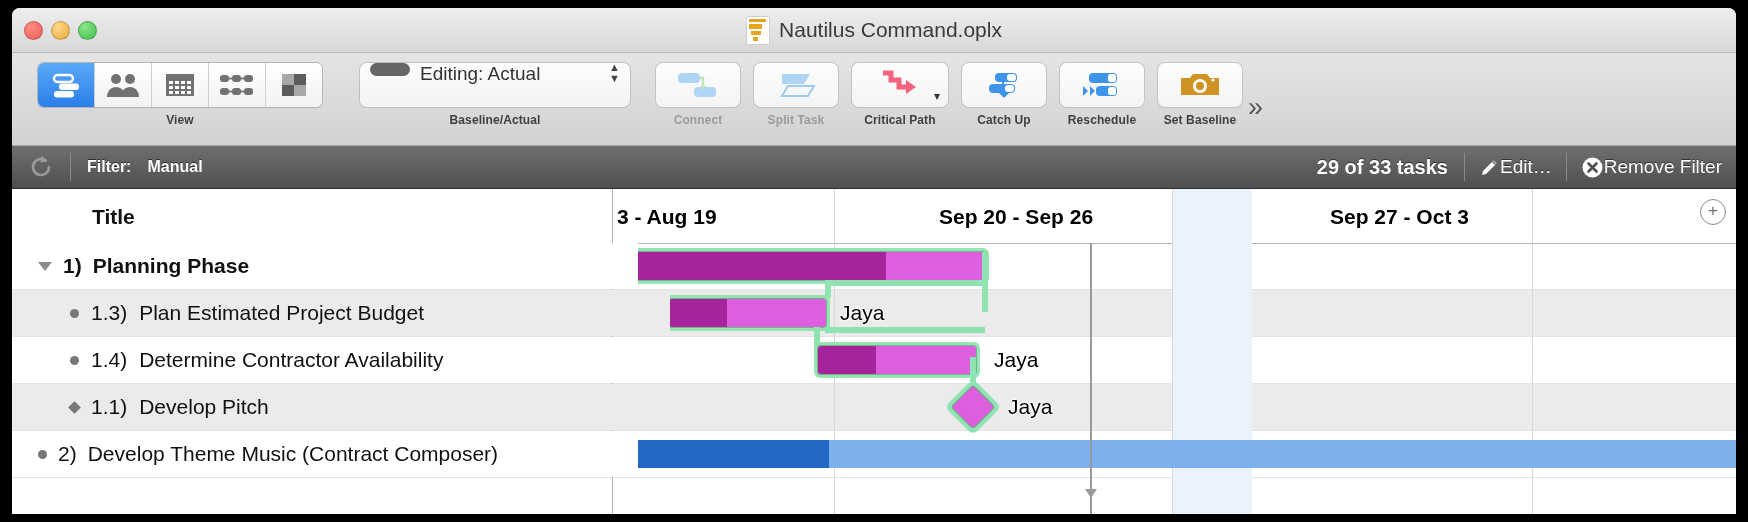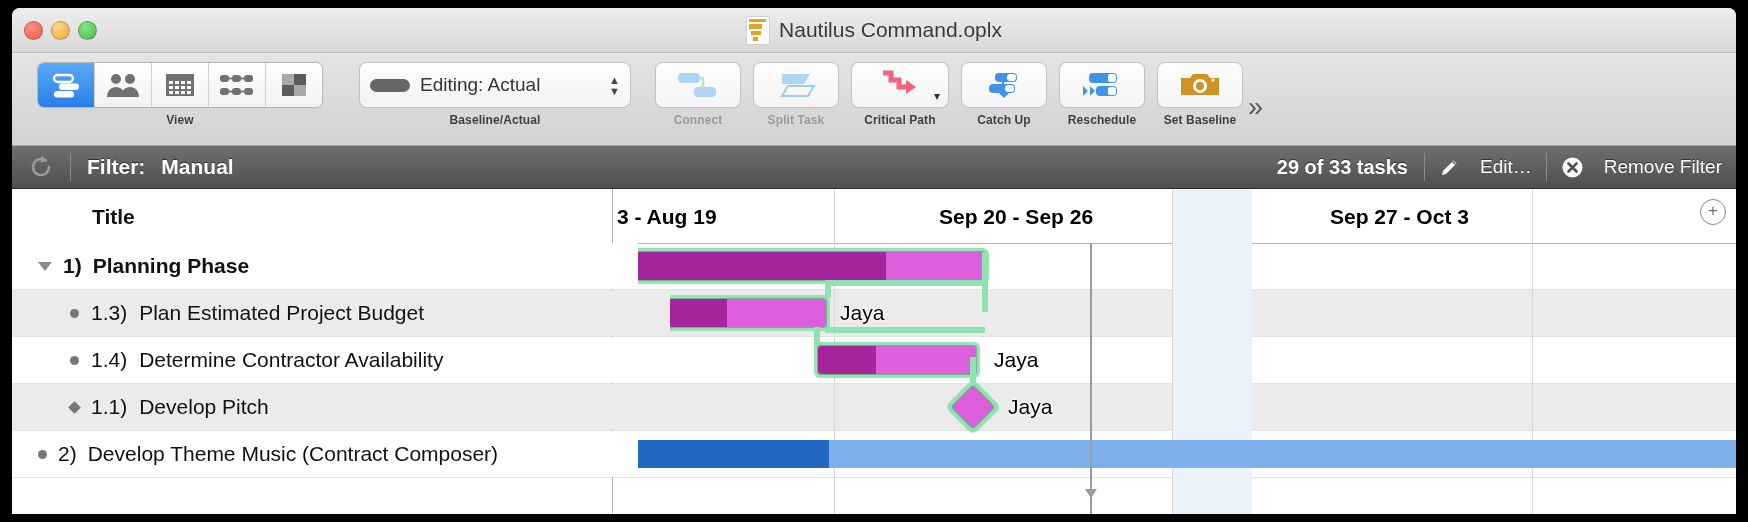--- a/index.html
+++ b/index.html
@@ -53,21 +53,21 @@
   .tgroup.disabled .lbl{color:#9b9b9b;}
 
   .segmented{display:flex;border-radius:6px;overflow:hidden;
     box-shadow:0 0 0 1px #b5b5b5,0 1px 1px rgba(0,0,0,.12);height:44px;background:#fff;}
   .seg{width:56px;display:flex;align-items:center;justify-content:center;
     background:linear-gradient(#ffffff,#f2f2f2);border-right:1px solid #cfcfcf;}
   .seg:last-child{border-right:none;}
   .seg.on{background:linear-gradient(#5aa9f8,#2a7fe8);}
 
   .bapill{
-    display:flex;align-items:center;height:44px;width:250px;padding:0 10px;gap:10px;
+    display:flex;height:44px;width:250px;padding:0 10px;gap:10px;
     background:linear-gradient(#fdfdfd,#f3f3f3);border-radius:7px;
     box-shadow:0 0 0 1px #c0c0c0,0 1px 1px rgba(0,0,0,.10);
   }
   .bapill .dot{width:40px;height:13px;border-radius:7px;background:#666;flex:none;}
   .bapill .txt{font-size:19px;color:#343434;white-space:nowrap;}
   .stepper{margin-left:auto;display:flex;flex-direction:column;gap:3px;align-items:center;color:#444;}
   .stepper span{font-size:11px;line-height:8px;}
 
   .tbtn{
     width:84px;height:44px;border-radius:7px;
@@ -80,26 +80,26 @@
   .overflow{margin-left:6px;align-self:center;margin-top:16px;font-size:27px;color:#555;letter-spacing:-3px;}
 
   
   .filterbar{
     height:42px;display:flex;align-items:center;
     background:linear-gradient(#6f6f6f,#4f4f4f);
     border-bottom:1px solid #2f2f2f;color:#fff;
   }
   .fb-refresh{width:58px;display:flex;align-items:center;justify-content:center;}
   .fb-sep{width:1px;height:28px;background:#8a8a8a;}
-  .fb-label{font-size:21px;font-weight:bold;margin-left:16px;
+  .fb-label{font-size:16px;font-weight:bold;margin-left:16px;
     text-shadow:0 -1px 0 rgba(0,0,0,.55);}
   .fb-label .v{margin-left:16px;}
   .fb-count{margin-left:auto;font-size:20px;font-weight:bold;
     text-shadow:0 -1px 0 rgba(0,0,0,.55);padding-right:16px;}
-  .fb-btn{display:flex;align-items:center;gap:20px;font-size:19px;padding:0 14px;height:42px;
+  .fb-btn{display:flex;align-items:center;gap:0;font-size:19px;padding:0 14px;height:42px;
     text-shadow:0 -1px 0 rgba(0,0,0,.5);}
 
   
   .content{position:relative;height:328px;background:#fff;overflow:hidden;}
   .colhead{height:54px;border-bottom:1px solid #b4b4b4;position:relative;background:#fff;}
   .colhead .title-h{position:absolute;left:80px;top:16px;font-size:21px;color:#111;font-weight:bold;}
   .colhead .dh{position:absolute;top:16px;font-size:21px;color:#000;font-weight:bold;white-space:nowrap;}
   .zoomctl{position:absolute;right:10px;top:10px;width:24px;height:24px;border-radius:50%;
     border:1.5px solid #8a8a8a;color:#6d6d6d;font-size:17px;line-height:21px;text-align:center;background:#fff;}
 

